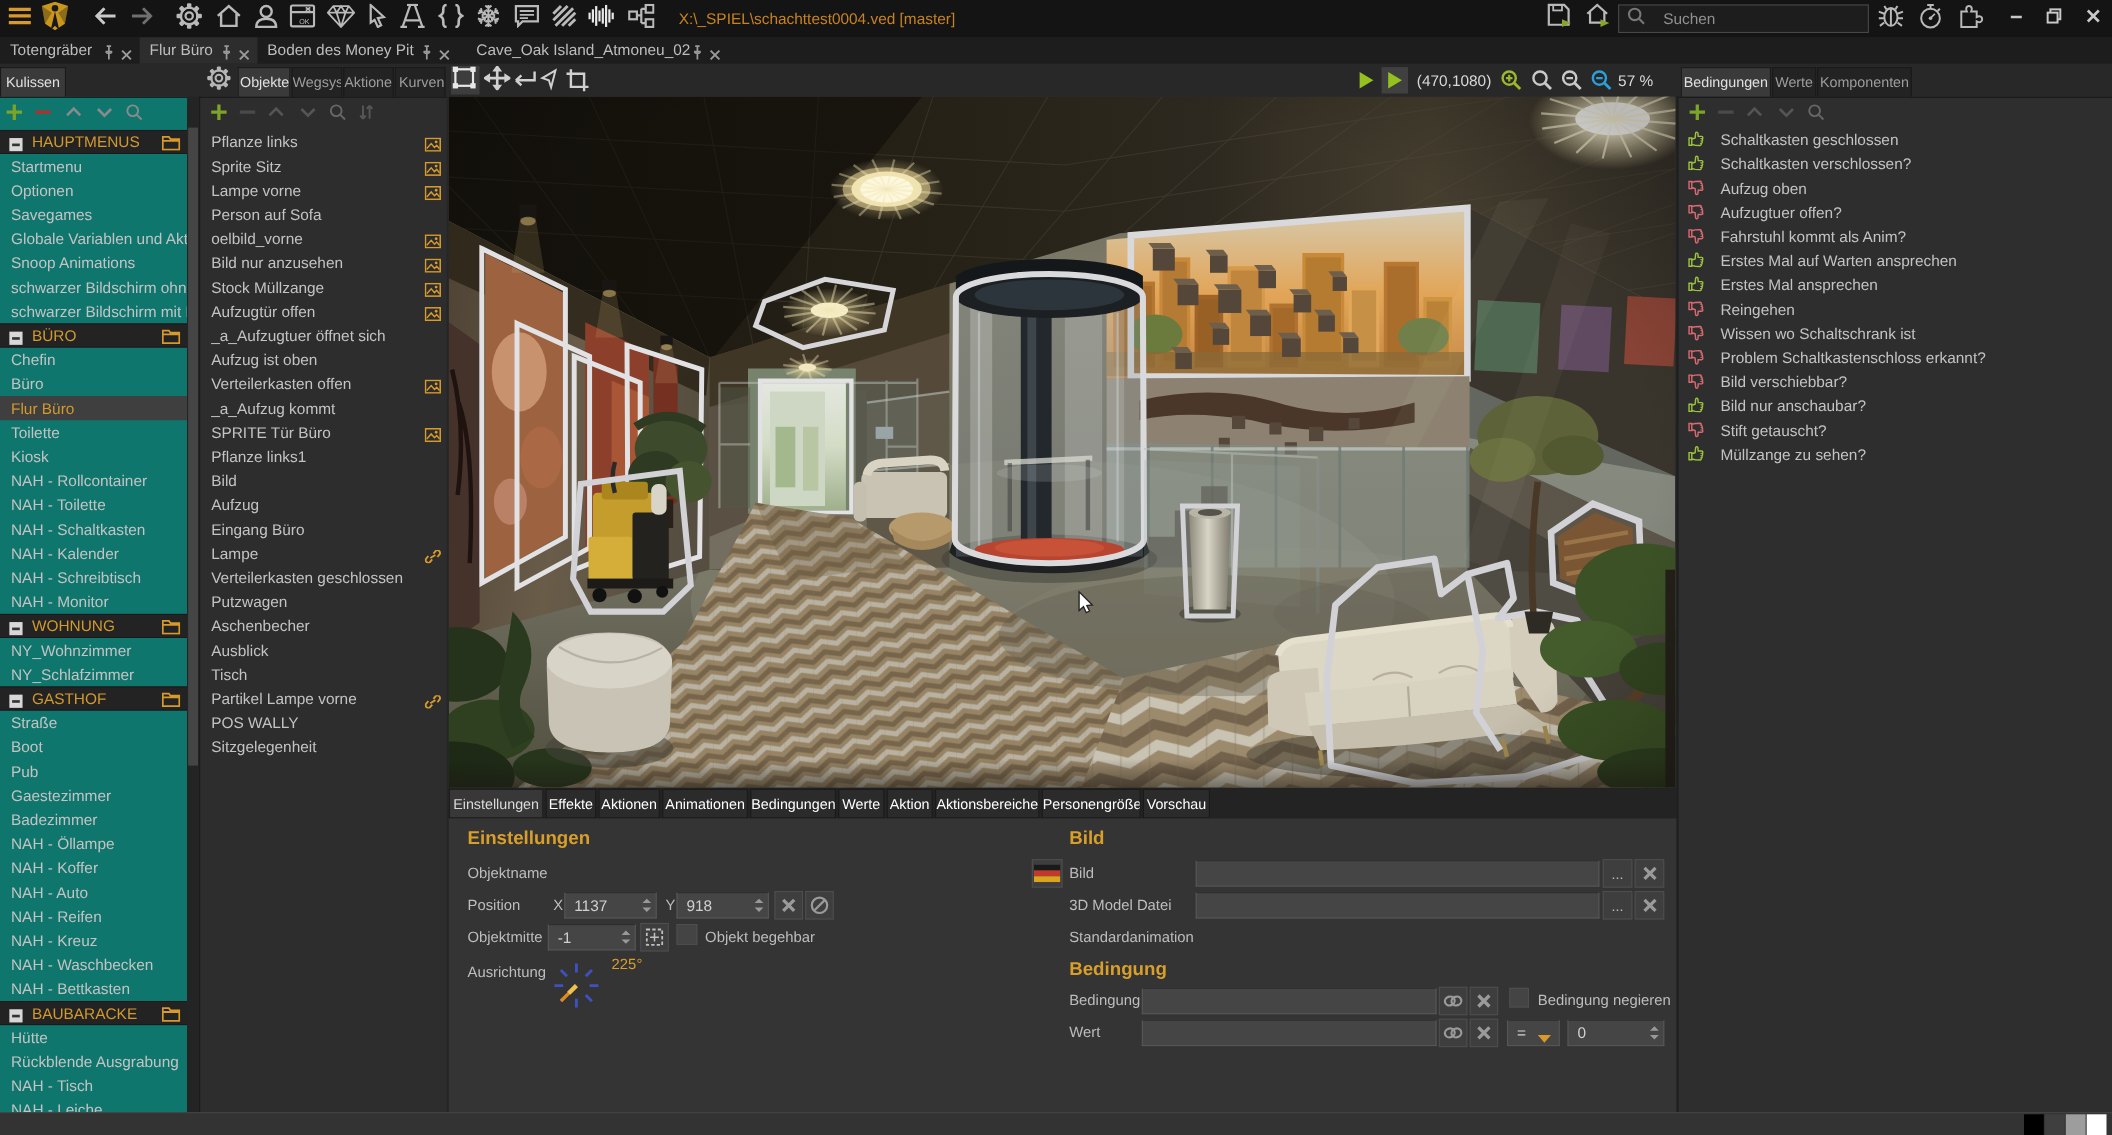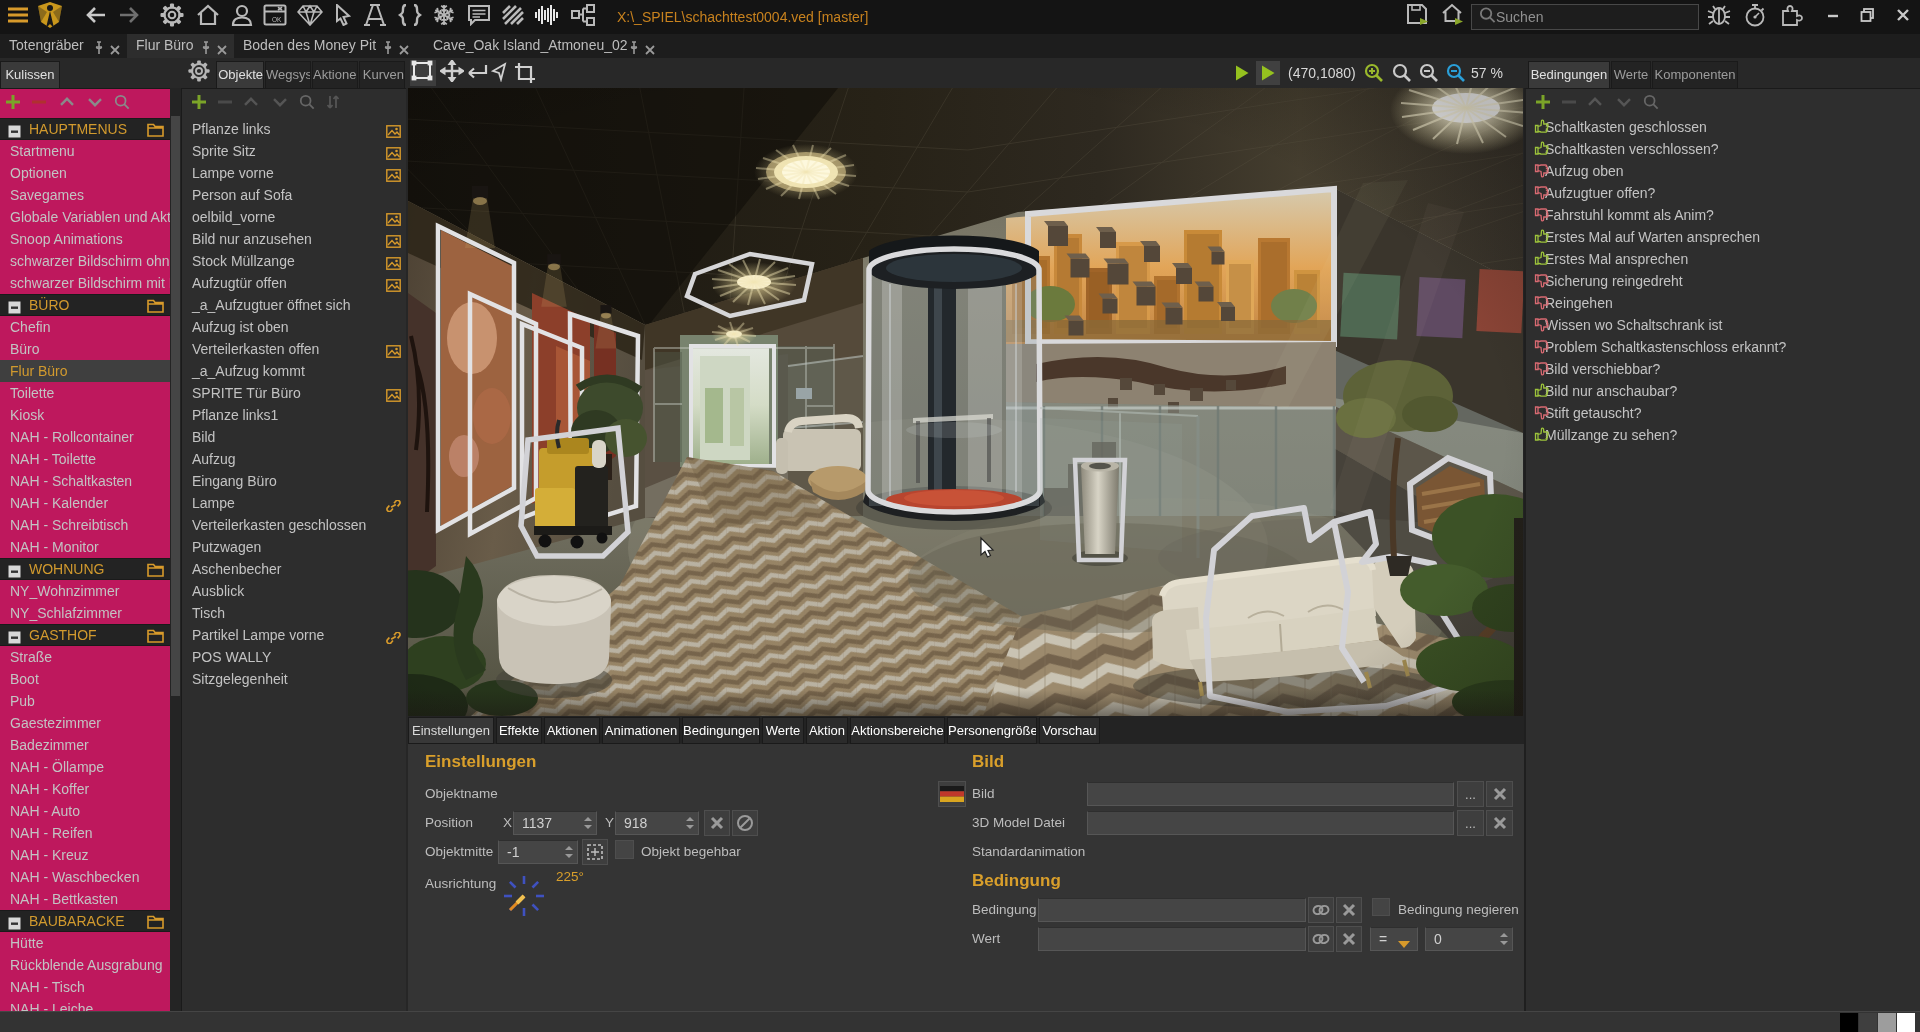--- a/index.html
+++ b/index.html
@@ -3,51 +3,51 @@
 * { margin:0; padding:0; box-sizing:border-box; }
 html,body { width:1920px; height:1032px; overflow:hidden; background:#262626;
   font-family:"Liberation Sans", sans-serif; }
 .abs { position:absolute; }
 #root { position:relative; width:1920px; height:1032px; }
 
 #titlebar { left:0; top:0; width:1920px; height:34px; background:#141414; }
 .tbi { position:absolute; top:50%; transform:translateY(-50%); }
 #titletext { position:absolute; left:617px; top:9px; color:#c8821e; font-size:14px; }
 #searchbox { position:absolute; left:1471px; top:4px; width:228px; height:26px; background:#1d1d1d;
-  border:1px solid #484848; color:#909090; font-size:14px; line-height:24px; padding-left:24px; }
+  border:1px solid #484848; color:#909090; font-size:14px; line-height:24px; padding-left:40px; }
 
 #tabrow { left:0; top:34px; width:1920px; height:24px; background:#1d1d1d; }
 .doctab { position:absolute; top:0; height:24px; color:#bdbdbd; font-size:14px; line-height:23px; padding-left:9px;
   overflow:hidden; white-space:nowrap; }
 .doctab.active { background:#2d2d2d; }
 .doctab .pin { position:absolute; top:5px; }
 
 #toolrow { left:0; top:58px; width:1920px; height:30px; background:#282828; }
 .ttab { position:absolute; top:3px; height:27px; font-size:13px; color:#9d9d9d; line-height:26px;
   padding:0; background:#232323; border:1px solid #1a1a1a; border-bottom:none; overflow:hidden; }
 .ttab.on { background:#3a3a3a; color:#e0e0e0; }
 .toolbtn { position:absolute; top:2px; width:26px; height:26px; }
 
-#panel1 { left:0; top:88px; width:170px; height:923px; background:#be185d; border-top:1px solid #1a1a1a; }
+#panel1 { left:0; top:88px; width:170px; height:923px; background:#0f766e; border-top:1px solid #1a1a1a; }
 #scroll1 { left:170px; top:88px; width:11px; height:923px; background:#242424; }
 #scroll1 .thumb { position:absolute; left:1px; top:28px; width:9px; height:580px; background:#454545; }
 #panel2 { left:181px; top:88px; width:225px; height:923px; background:#2d2d2d; border-top:1px solid #1a1a1a; border-left:1px solid #1a1a1a; }
 .ptool { position:absolute; left:0; top:0; width:100%; height:27px; }
 .ptool > svg { position:absolute; top:6px; }
 .list { position:absolute; left:0; top:29px; right:0; bottom:0; overflow:hidden; }
 .row { position:relative; height:22px; font-size:14px; color:#c3c3c3; line-height:22px; padding-left:10px;
   white-space:nowrap; overflow:hidden; }
 .row.hdr { background:#232323; color:#d29a2e; box-shadow:0 1px 0 #1a1a1a inset, 0 -1px 0 #1a1a1a inset; padding-left:29px; }
 .row.sel { background:#3f3f3f; color:#d29a2e; }
 .row .ricon { position:absolute; right:5px; top:4px; }
 
 #canvas { left:408px; top:88px; width:1116px; height:656px; background:#232323; }
 
 #rpanel { left:1524px; top:88px; width:396px; height:923px; background:#2e2e2e; border-top:1px solid #1a1a1a; border-left:2px solid #1f1f1f; }
-.crow { position:relative; height:22px; font-size:14px; color:#c3c3c3; line-height:22px; padding-left:19px; white-space:nowrap; }
+.crow { position:relative; height:22px; font-size:14px; color:#c3c3c3; line-height:22px; padding-left:38px; white-space:nowrap; }
 .crow svg { position:absolute; left:8px; top:3px; }
 
 #btabs { left:408px; top:717px; width:1116px; height:27px; background:#232323; }
 .btab { position:absolute; top:0; height:27px; background:#2b2b2b; border:1px solid #1a1a1a; color:#ffffff;
   font-size:13px; line-height:26px; text-align:center; overflow:hidden; white-space:nowrap; }
 .btab.on { background:#383838; color:#dadada; }
 #form { left:408px; top:744px; width:1116px; height:267px; background:#343434; }
 .fh { position:absolute; color:#d99f2b; font-size:17px; font-weight:bold; }
 .fl { position:absolute; color:#bdbdbd; font-size:13.5px; white-space:nowrap; }
 .inp { position:absolute; background:#454545; border:1px solid #565656; border-top-color:#2e2e2e; height:24px;
@@ -1002,25 +1002,20 @@
           </svg>Erstes Mal auf Warten ansprechen</div>
         <div class="crow"><svg width="15" height="15" viewBox="0 0 15 15" style="">
             <g>
               <path d="M1.5 6.5 H4 V13 H1.5 Z M4 7.5 L7 6.5 L7.5 2 C7.5 0.8 9.5 0.8 9.6 2.2 L9.8 5 H13 C14.4 5 14.4 7 13.3 7.2 C14.2 7.6 14 9.2 13 9.4 C13.8 10 13.4 11.4 12.4 11.5 C13 12.2 12.4 13.2 11.5 13.2 L7 13 L4 12.2 Z" stroke="#9dc43b" stroke-width="1.3" fill="none"></path>
             </g>
           </svg>Erstes Mal ansprechen</div>
         <div class="crow"><svg width="15" height="15" viewBox="0 0 15 15" style="">
             <g transform="scale(1,-1) translate(0,-15)">
               <path d="M1.5 6.5 H4 V13 H1.5 Z M4 7.5 L7 6.5 L7.5 2 C7.5 0.8 9.5 0.8 9.6 2.2 L9.8 5 H13 C14.4 5 14.4 7 13.3 7.2 C14.2 7.6 14 9.2 13 9.4 C13.8 10 13.4 11.4 12.4 11.5 C13 12.2 12.4 13.2 11.5 13.2 L7 13 L4 12.2 Z" stroke="#d96a72" stroke-width="1.3" fill="none"></path>
             </g>
-          </svg>Sicherung reingedreht</div>
-        <div class="crow"><svg width="15" height="15" viewBox="0 0 15 15" style="">
-            <g transform="scale(1,-1) translate(0,-15)">
-              <path d="M1.5 6.5 H4 V13 H1.5 Z M4 7.5 L7 6.5 L7.5 2 C7.5 0.8 9.5 0.8 9.6 2.2 L9.8 5 H13 C14.4 5 14.4 7 13.3 7.2 C14.2 7.6 14 9.2 13 9.4 C13.8 10 13.4 11.4 12.4 11.5 C13 12.2 12.4 13.2 11.5 13.2 L7 13 L4 12.2 Z" stroke="#d96a72" stroke-width="1.3" fill="none"></path>
-            </g>
           </svg>Reingehen</div>
         <div class="crow"><svg width="15" height="15" viewBox="0 0 15 15" style="">
             <g transform="scale(1,-1) translate(0,-15)">
               <path d="M1.5 6.5 H4 V13 H1.5 Z M4 7.5 L7 6.5 L7.5 2 C7.5 0.8 9.5 0.8 9.6 2.2 L9.8 5 H13 C14.4 5 14.4 7 13.3 7.2 C14.2 7.6 14 9.2 13 9.4 C13.8 10 13.4 11.4 12.4 11.5 C13 12.2 12.4 13.2 11.5 13.2 L7 13 L4 12.2 Z" stroke="#d96a72" stroke-width="1.3" fill="none"></path>
             </g>
           </svg>Wissen wo Schaltschrank ist</div>
         <div class="crow"><svg width="15" height="15" viewBox="0 0 15 15" style="">
             <g transform="scale(1,-1) translate(0,-15)">
               <path d="M1.5 6.5 H4 V13 H1.5 Z M4 7.5 L7 6.5 L7.5 2 C7.5 0.8 9.5 0.8 9.6 2.2 L9.8 5 H13 C14.4 5 14.4 7 13.3 7.2 C14.2 7.6 14 9.2 13 9.4 C13.8 10 13.4 11.4 12.4 11.5 C13 12.2 12.4 13.2 11.5 13.2 L7 13 L4 12.2 Z" stroke="#d96a72" stroke-width="1.3" fill="none"></path>
             </g>

